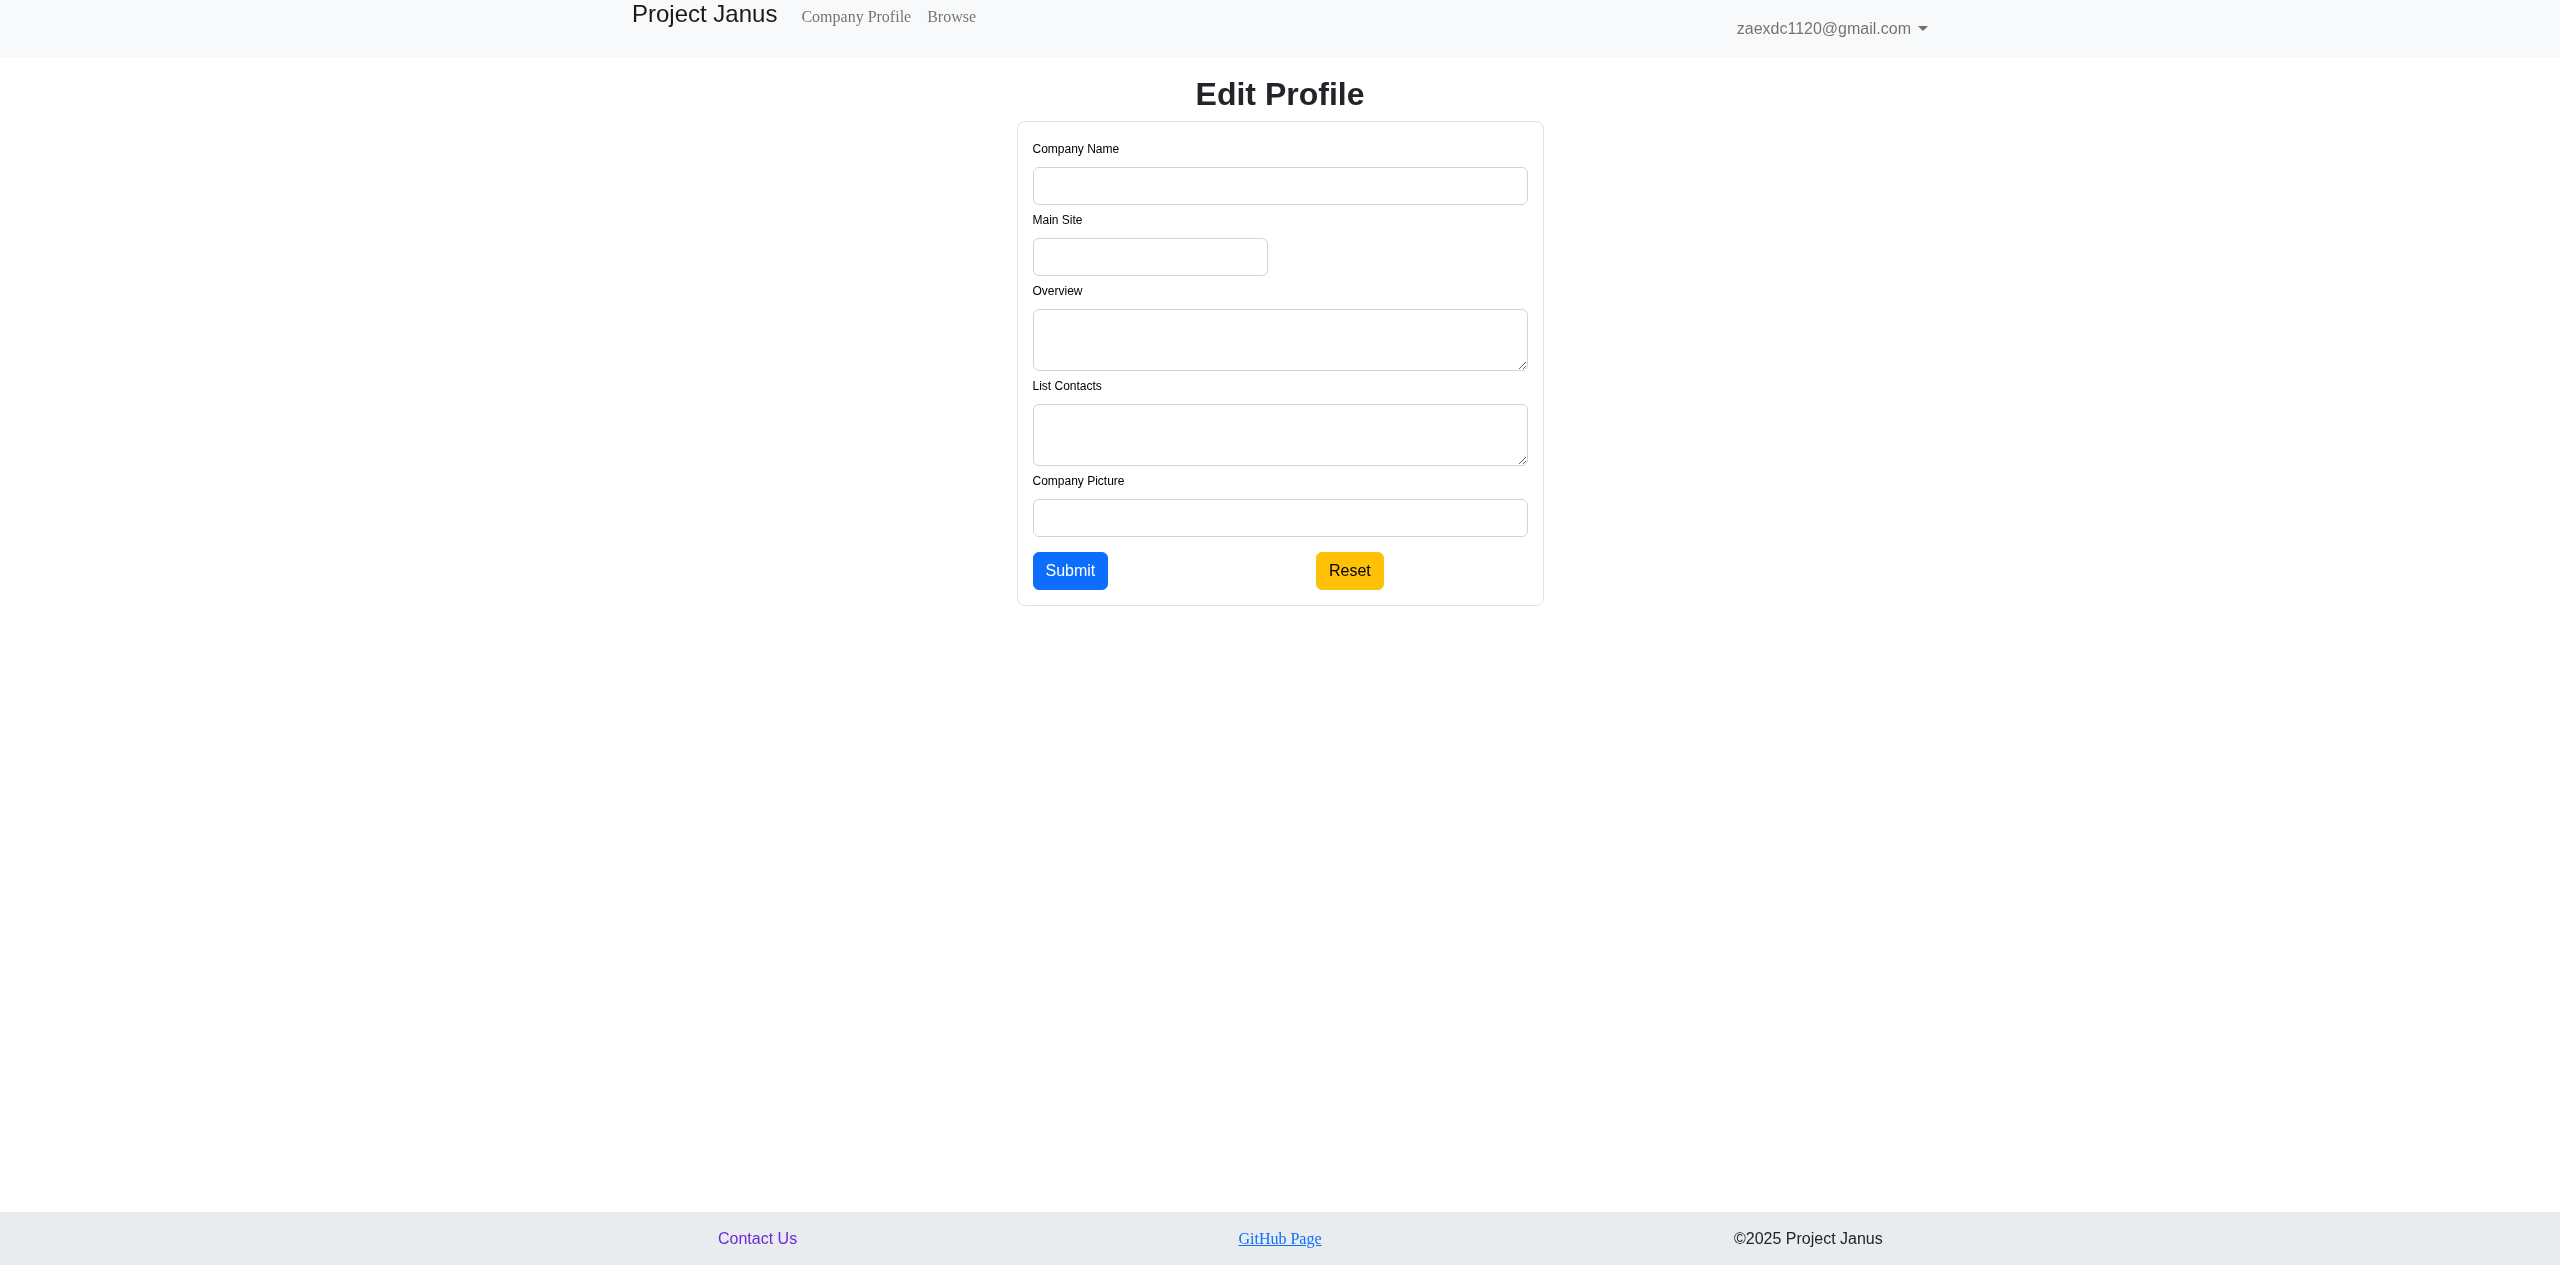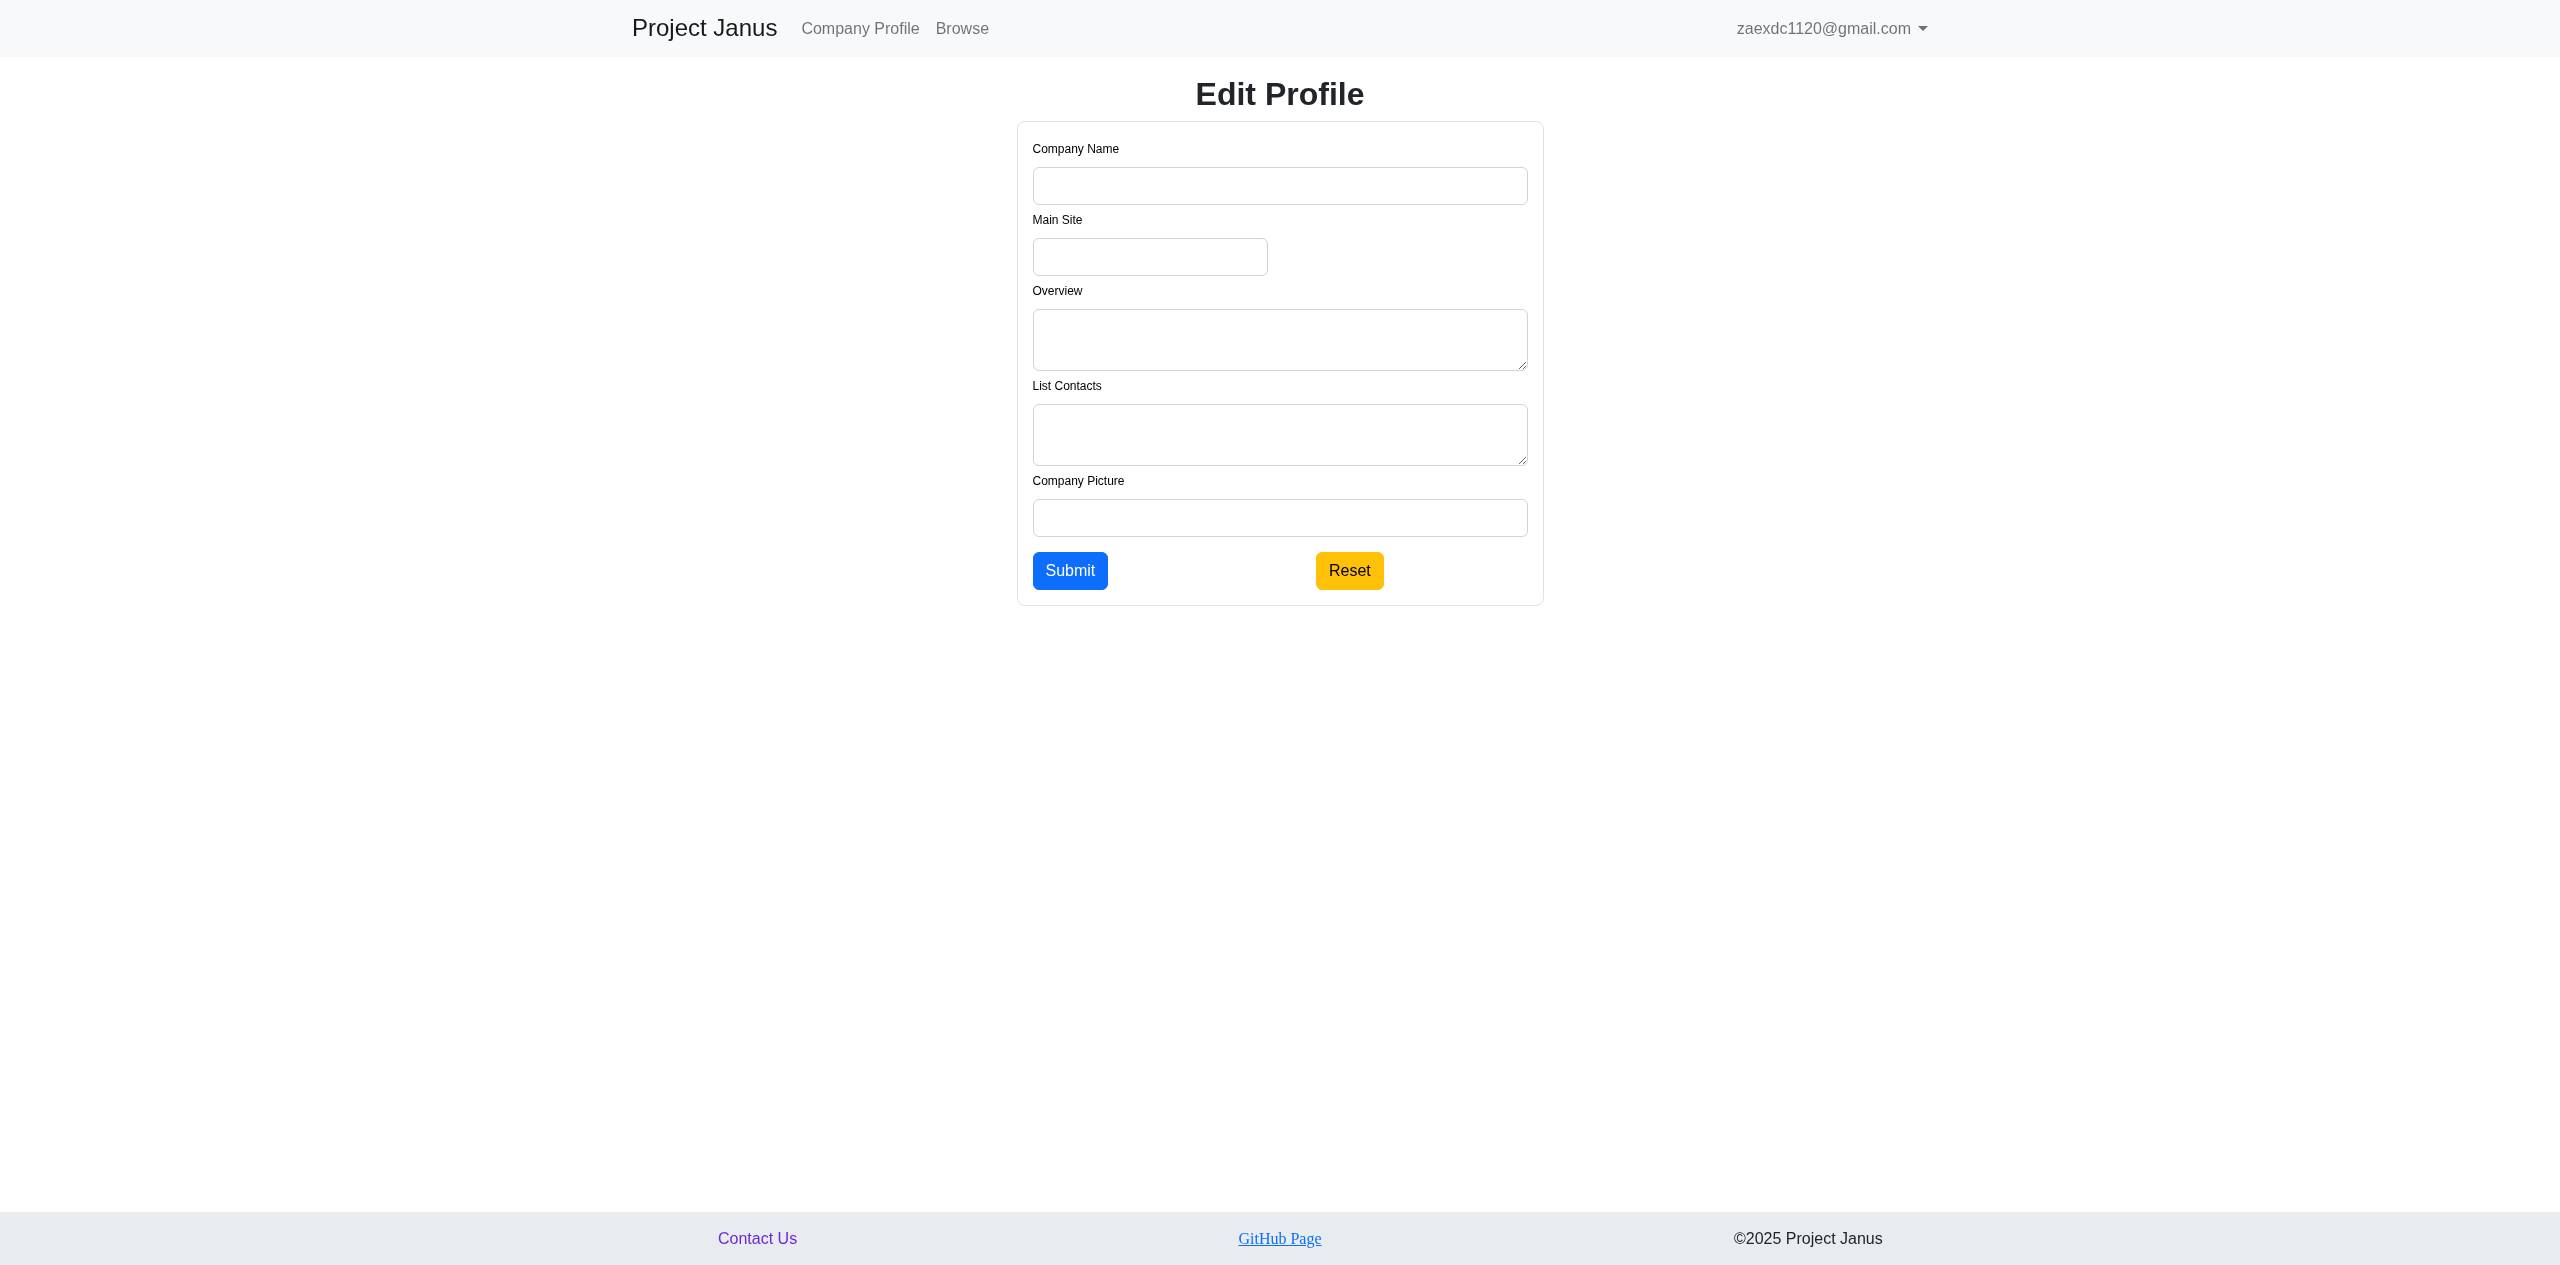--- a/index.html
+++ b/index.html
@@ -18,38 +18,38 @@
     height: 57px;
     background: var(--navbar-bg, #f8f9fa);
     flex: 0 0 auto;
   }
   .nav-inner {
     width: 1320px;
     height: 100%;
     margin: 0 auto;
     padding: 0 12px;
     display: flex;
-    align-items: center;
   }
   .brand {
     font-size: 24px;
     line-height: 1.2;
     color: rgba(0,0,0,0.9);
     text-decoration: none;
     margin-right: 16px;
     cursor: pointer;
     white-space: nowrap;
   }
   .nav-link {
     font-size: 16px;
     color: rgba(0,0,0,0.55);
     text-decoration: none;
     padding: 8px;
     cursor: pointer;
     white-space: nowrap;
+    font-family: Liberation Serif, serif;
   }
   .user-menu {
     margin-left: auto;
     display: flex;
     align-items: center;
     color: rgba(0,0,0,0.55);
     cursor: pointer;
     white-space: nowrap;
   }
   .caret {

